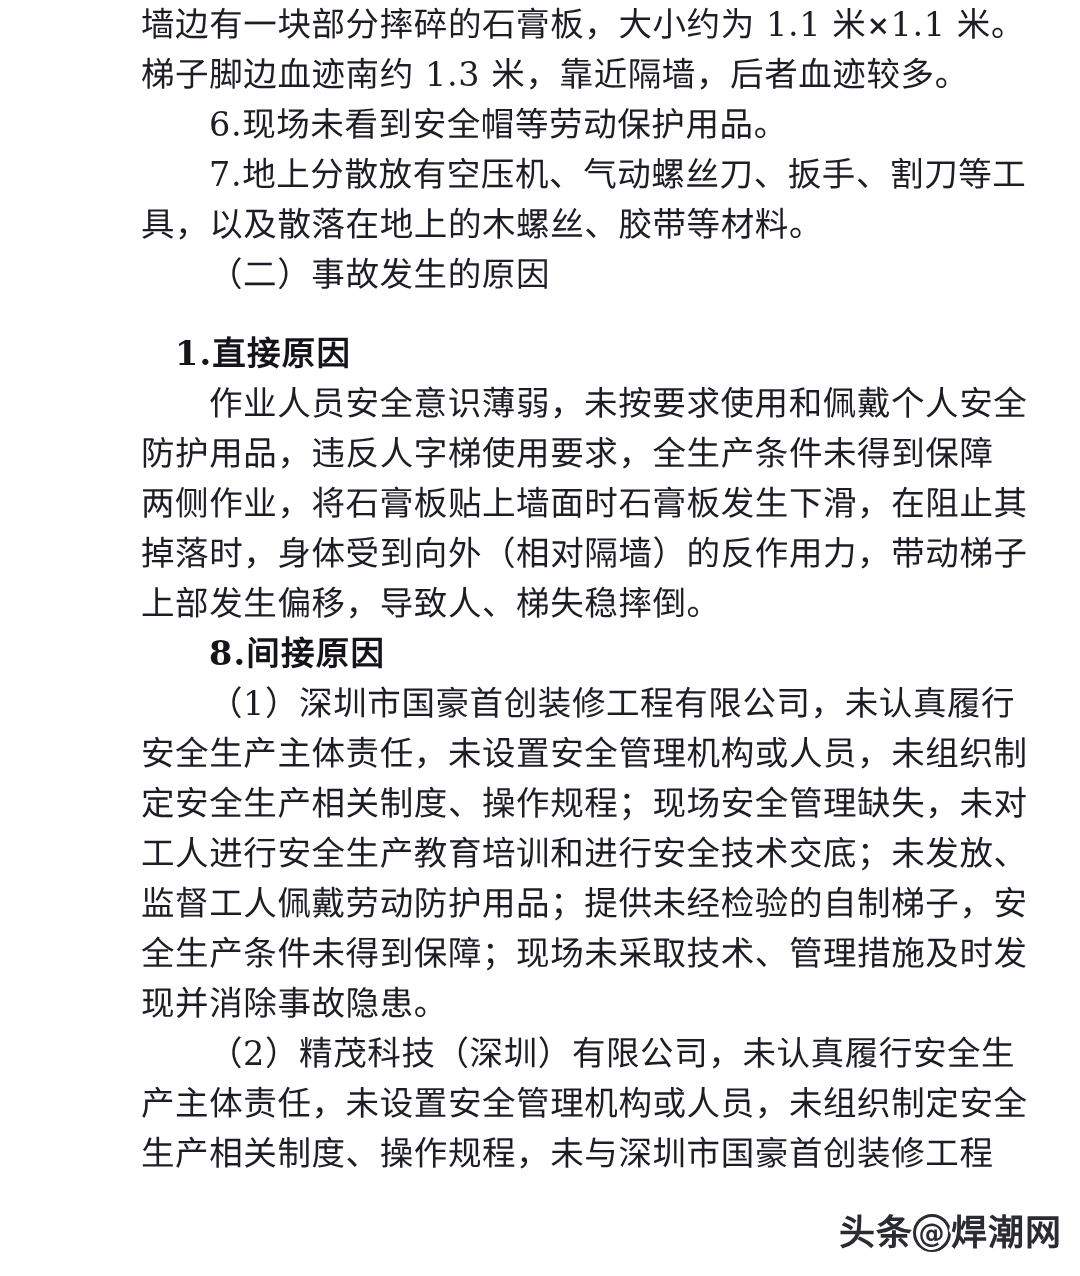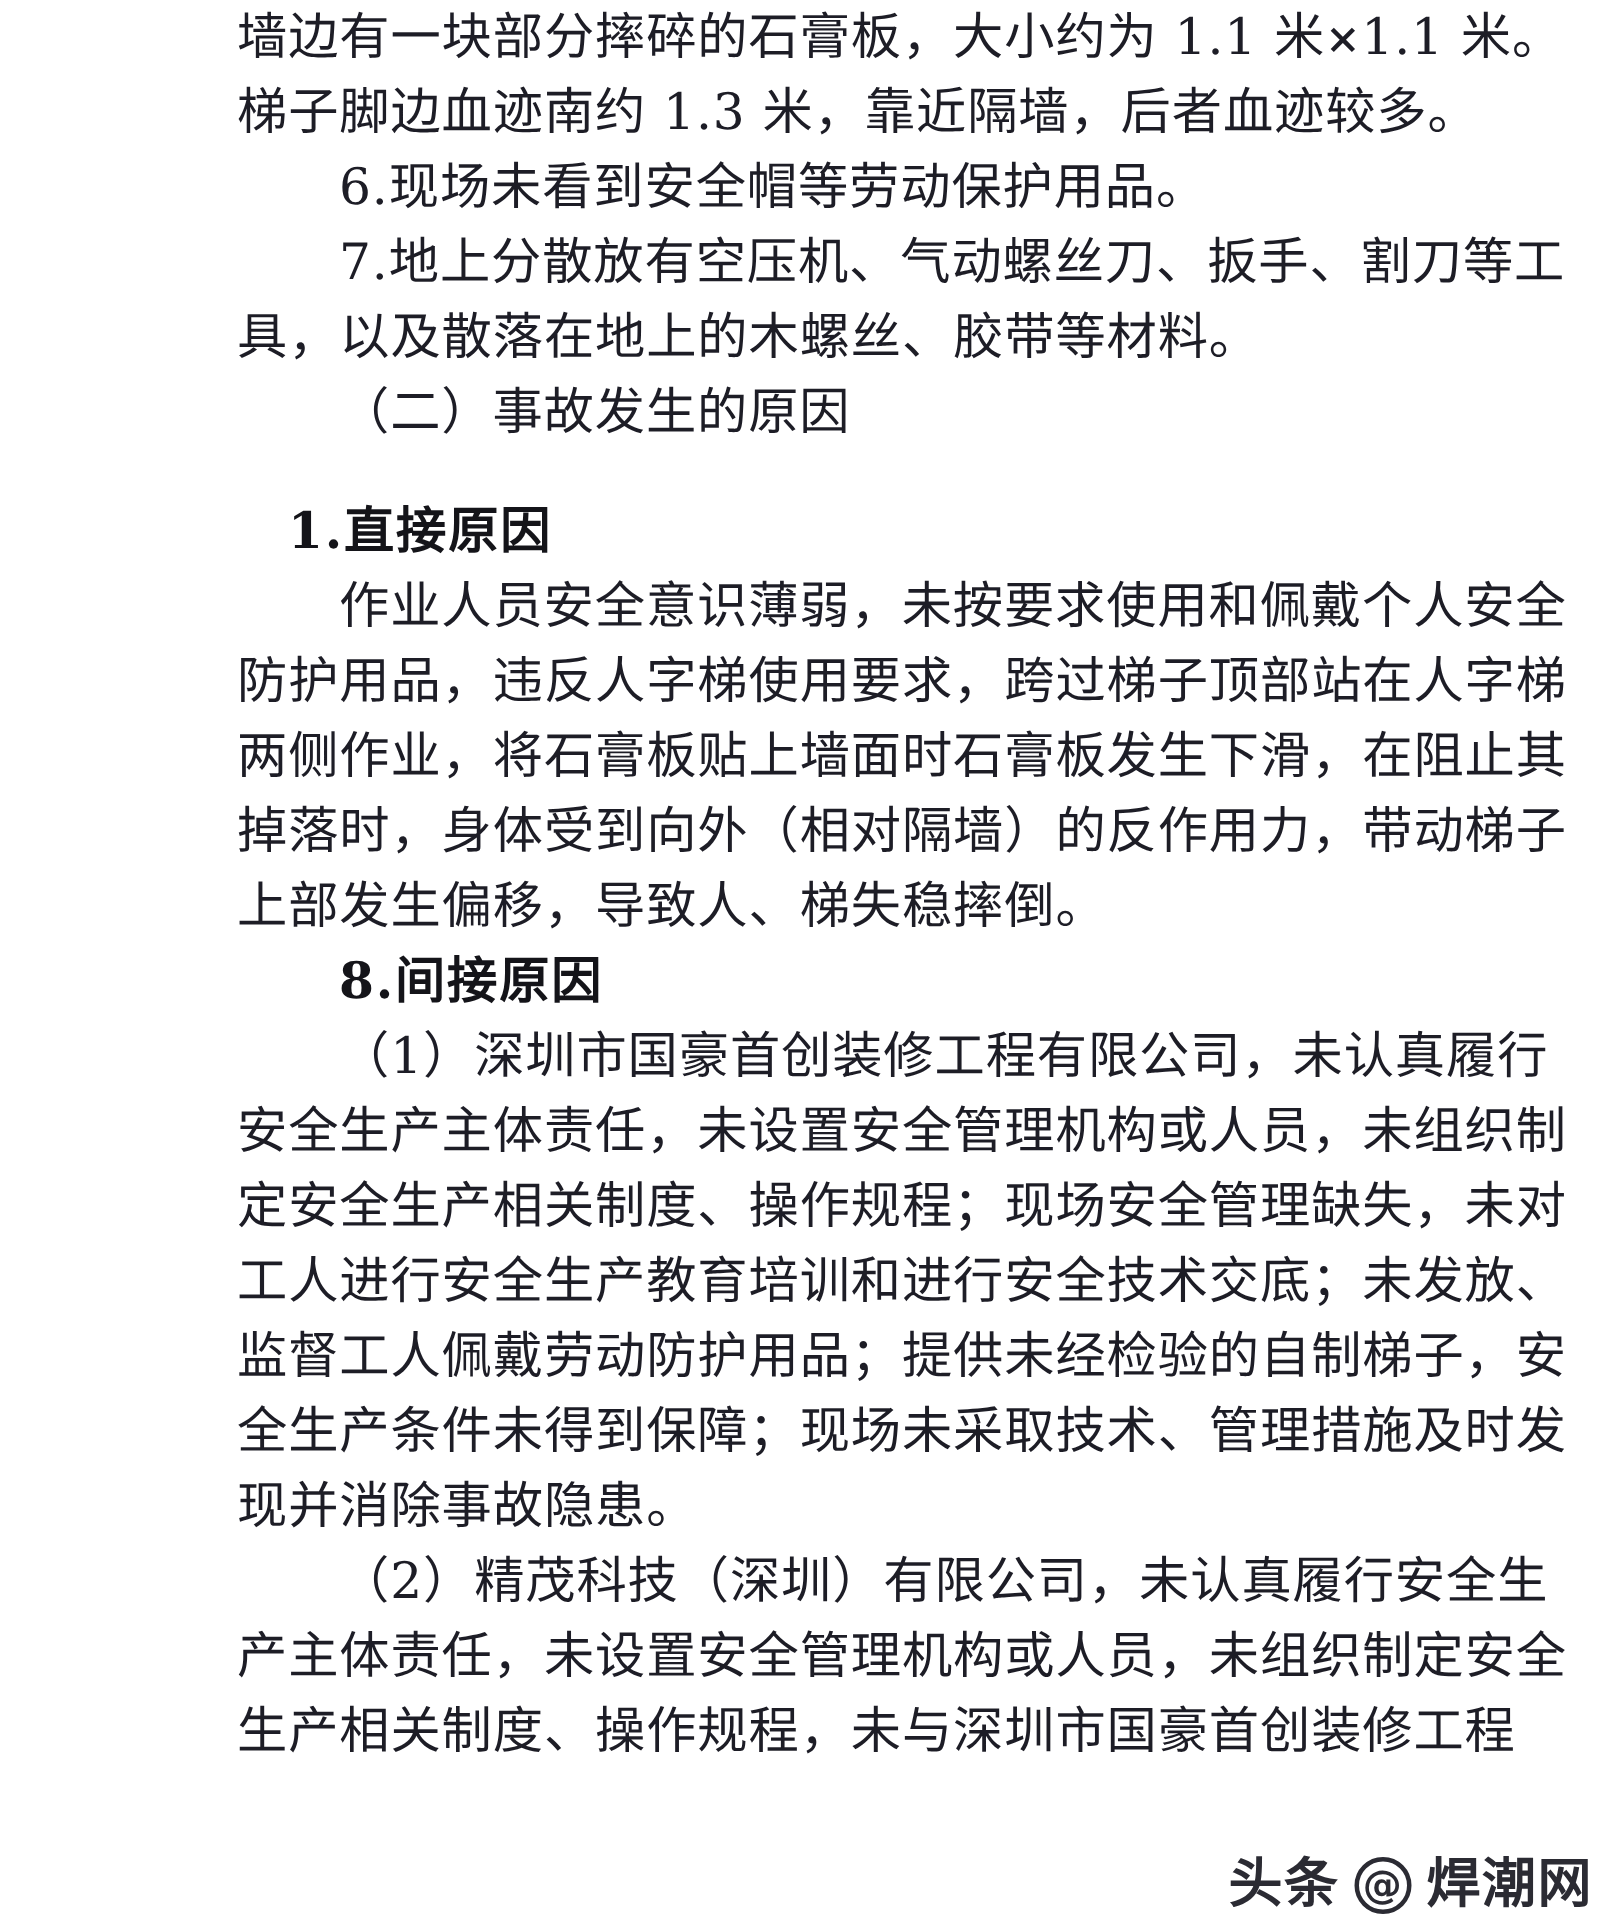--- a/index.html
+++ b/index.html
@@ -16,21 +16,21 @@
     margin: 0 auto;
     background: #ffffff;
     overflow: hidden;
     font-family: "DejaVu Serif", "Liberation Serif", serif;
     color: #1a1a22;
     box-sizing: border-box;
   }
 
   .doc-body {
     position: absolute;
-    left: 158px;
+    left: 141px;
     top: 0px;
     width: 768px;
   }
 
   
   .line {
     height: 50px;
     line-height: 50px;
     font-size: 33.5px;
     letter-spacing: 0.6px;
@@ -53,24 +53,23 @@
   .mul {
     font-weight: 700;
     font-size: 28px;
     vertical-align: 1px;
   }
 
   
   .watermark {
     position: absolute;
     right: 18px;
-    bottom: 0;
+    bottom: 24px;
     display: flex;
     align-items: center;
-    gap: 10px;
     font-family: "DejaVu Sans", "Liberation Sans", sans-serif;
     font-size: 36px;
     font-weight: 700;
     color: #2b2b33;
     letter-spacing: 1px;
     line-height: 1;
     text-shadow:
        2px 0 0 #fff, -2px 0 0 #fff, 0 2px 0 #fff, 0 -2px 0 #fff,
        2px 2px 0 #fff, -2px 2px 0 #fff, 2px -2px 0 #fff, -2px -2px 0 #fff,
        3px 0 0 #fff, -3px 0 0 #fff, 0 3px 0 #fff, 0 -3px 0 #fff;
@@ -106,21 +105,21 @@
     <div class="line ind2"><span>6.现场未看到安全帽等劳动保护用品。</span></div>
 
     <div class="line ind2"><span>7.地上分散放有空压机、气动螺丝刀、扳手、割刀等工</span></div>
     <div class="line"><span>具，以及散落在地上的木螺丝、胶带等材料。</span></div>
 
     <div class="line ind2"><span>（二）事故发生的原因</span></div>
 
     <div class="line heading ind1"><span>1.直接原因</span></div>
 
     <div class="line ind2"><span>作业人员安全意识薄弱，未按要求使用和佩戴个人安全</span></div>
-    <div class="line"><span>防护用品，违反人字梯使用要求，跨过梯子顶部站在人字梯</span></div>
+    <div class="line"><span>防护用品，违反人字梯使用要求，全生产条件未得到保障</span></div>
     <div class="line"><span>两侧作业，将石膏板贴上墙面时石膏板发生下滑，在阻止其</span></div>
     <div class="line"><span>掉落时，身体受到向外（相对隔墙）的反作用力，带动梯子</span></div>
     <div class="line"><span>上部发生偏移，导致人、梯失稳摔倒。</span></div>
 
     <div class="line heading ind2"><span>8.间接原因</span></div>
 
     <div class="line ind2"><span>（1）深圳市国豪首创装修工程有限公司，未认真履行</span></div>
     <div class="line"><span>安全生产主体责任，未设置安全管理机构或人员，未组织制</span></div>
     <div class="line"><span>定安全生产相关制度、操作规程；现场安全管理缺失，未对</span></div>
     <div class="line"><span>工人进行安全生产教育培训和进行安全技术交底；未发放、</span></div>

